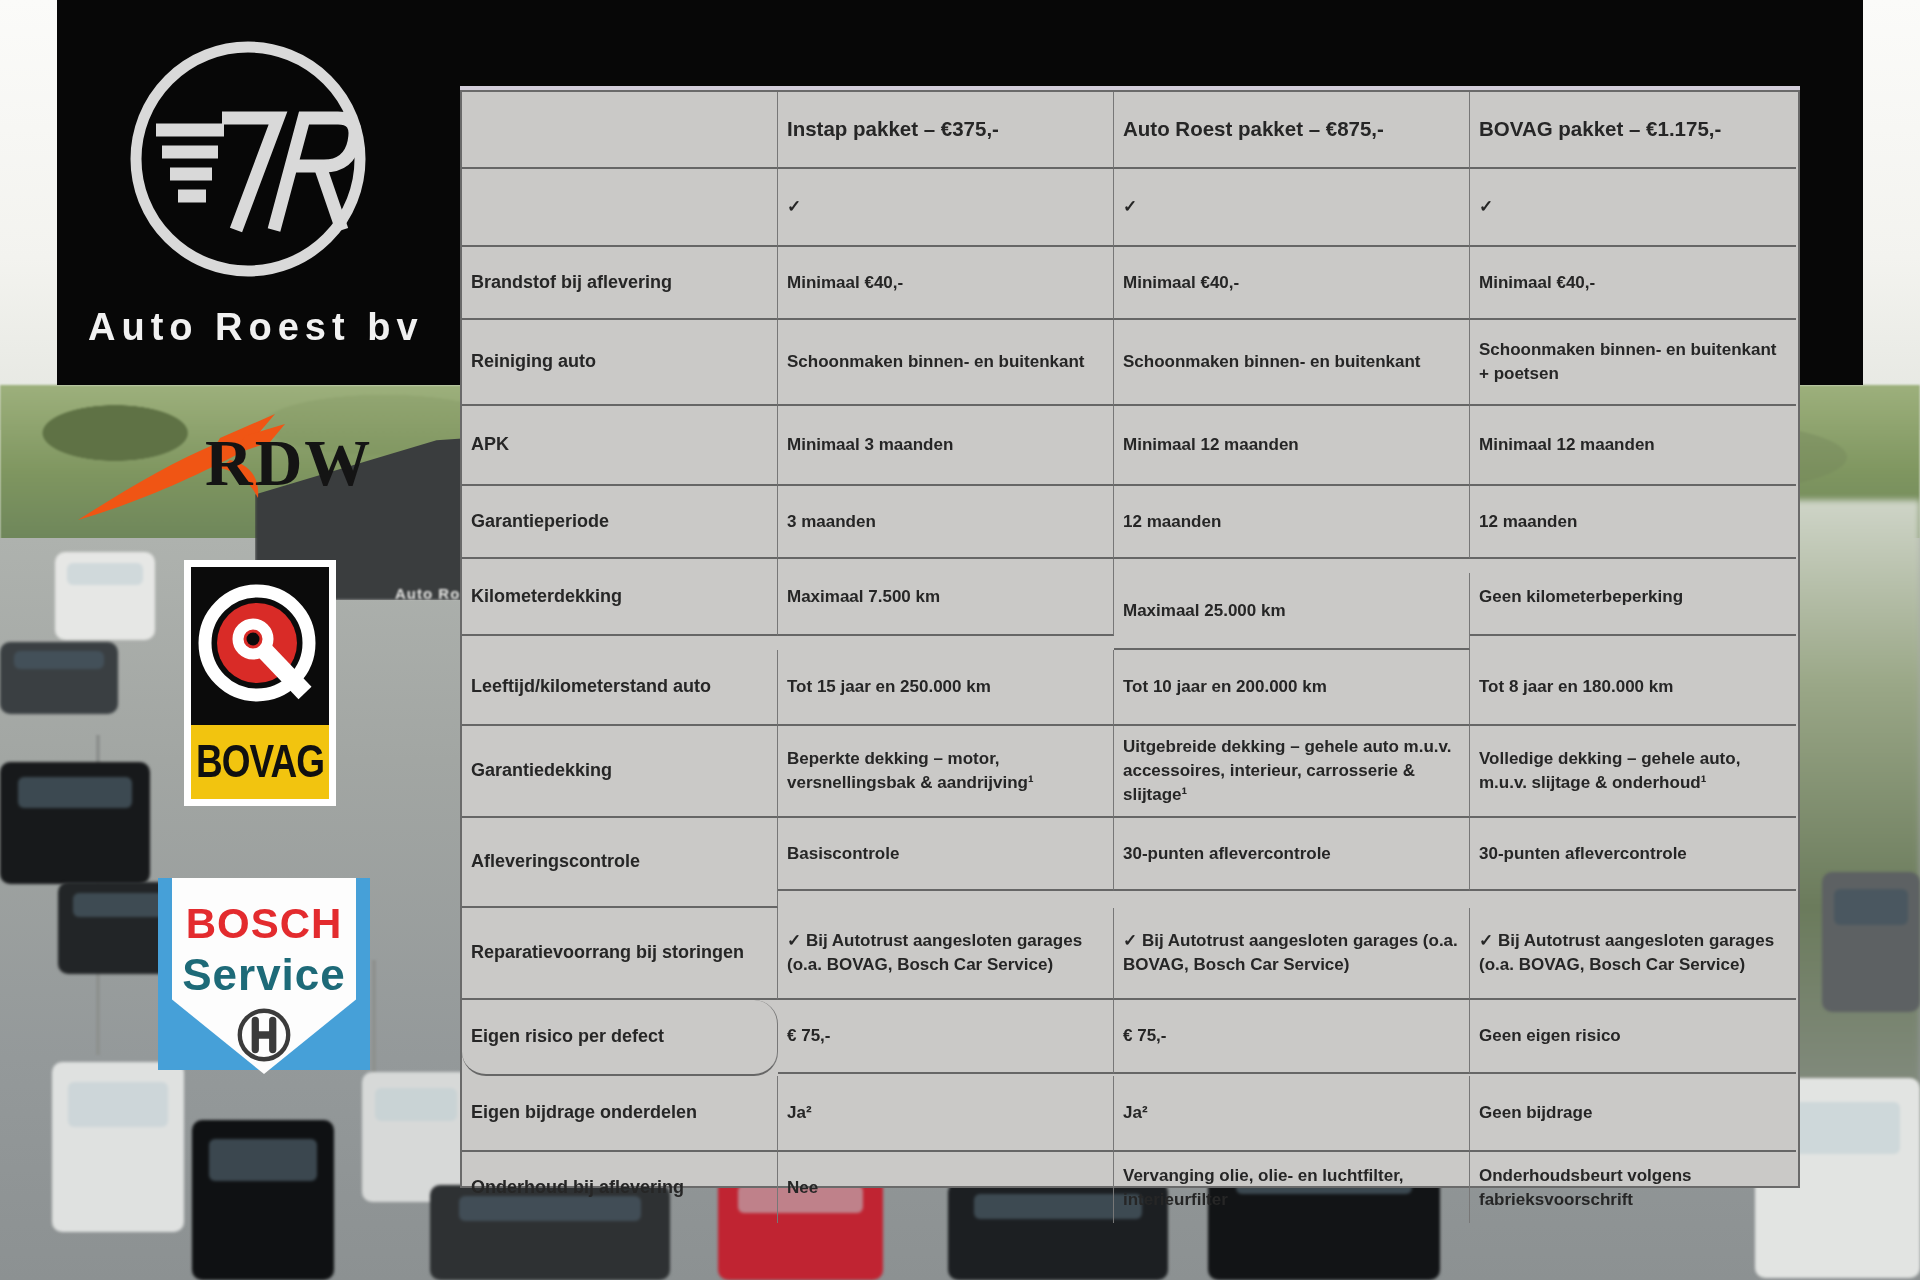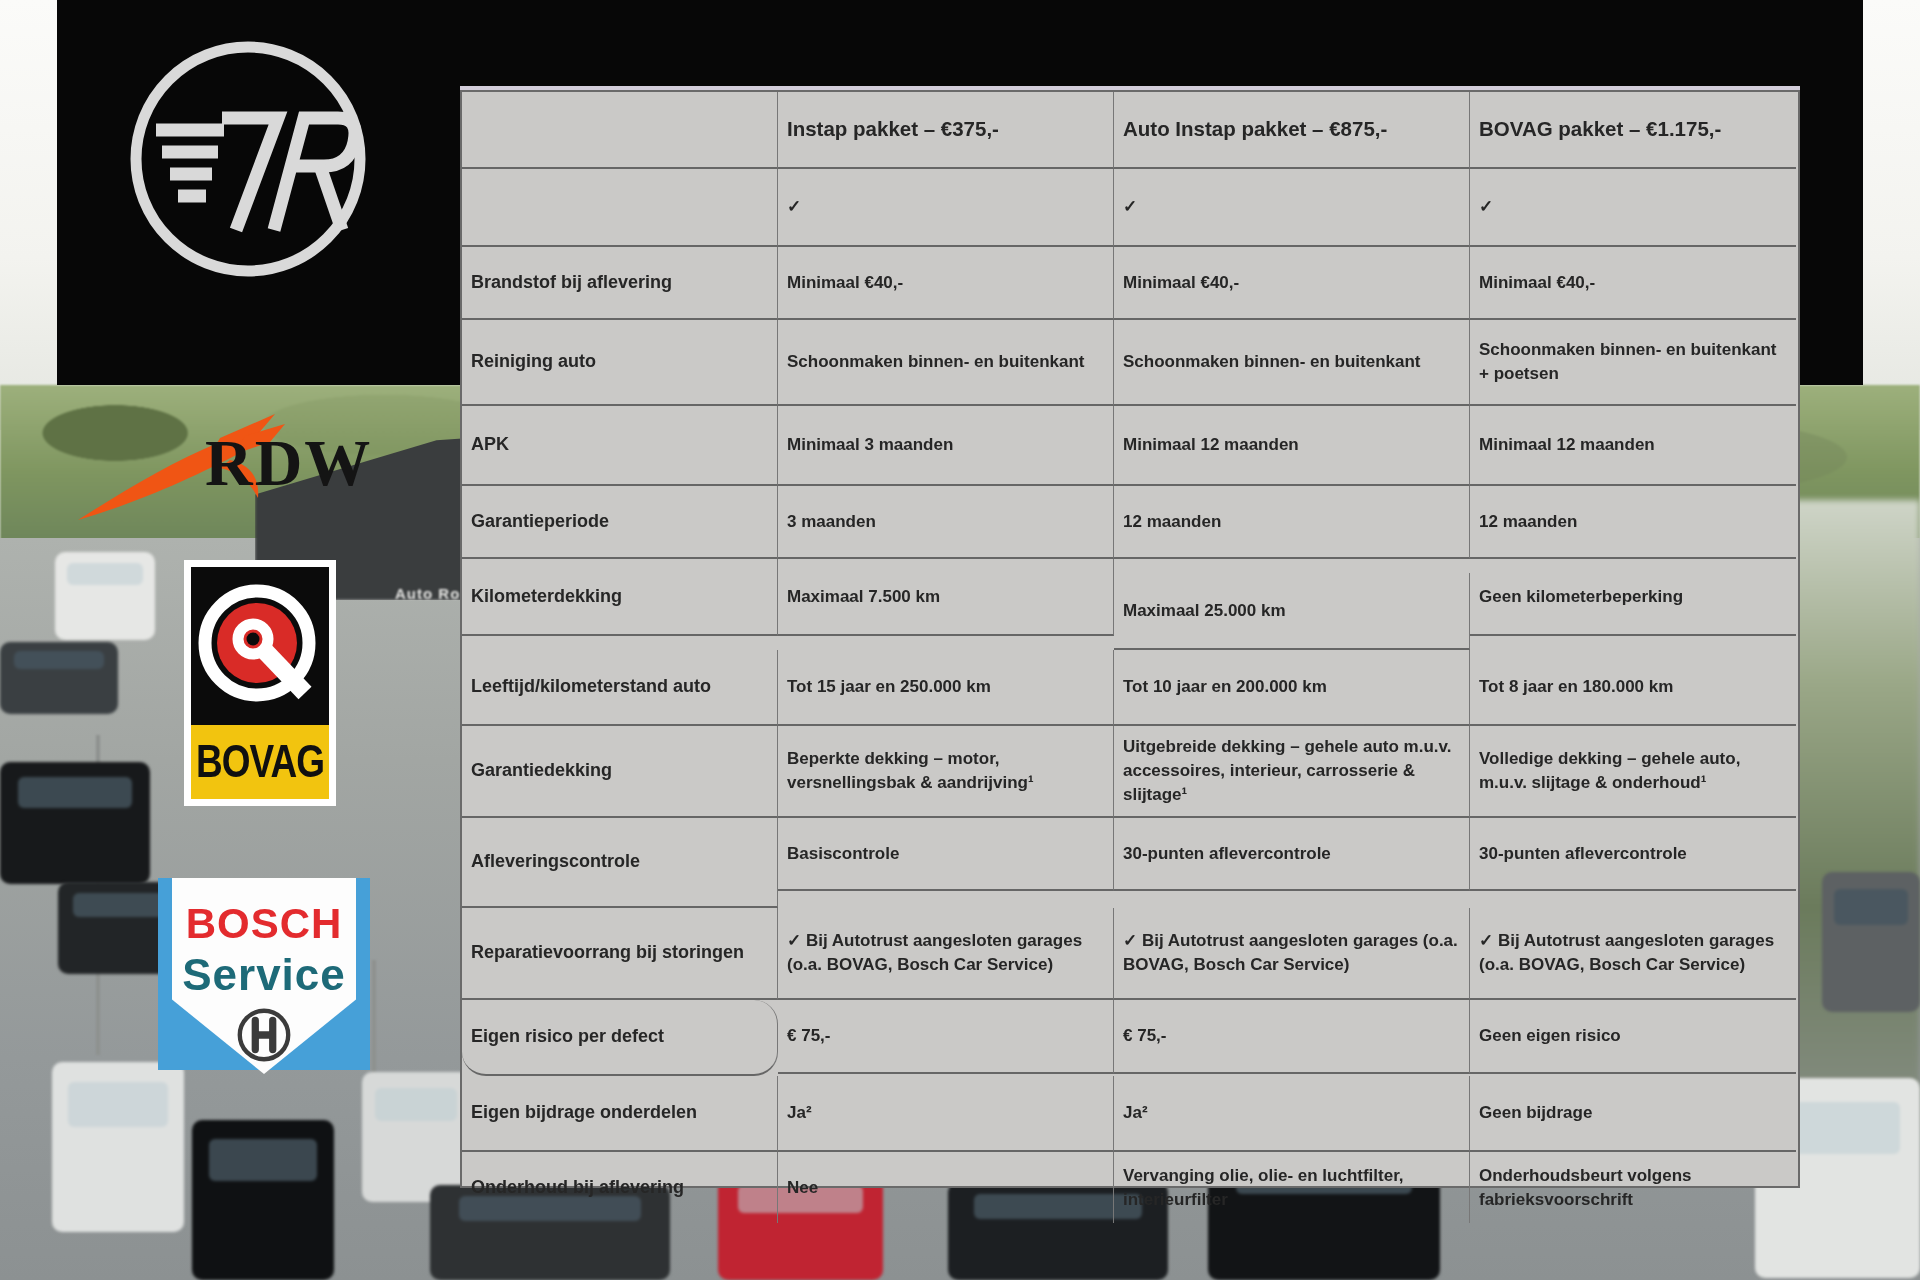--- a/index.html
+++ b/index.html
@@ -130,20 +130,21 @@
         <path d="M30 96 H98"></path>
         <path d="M36 118 H92"></path>
         <path d="M44 140 H86"></path>
         <path d="M52 162 H80"></path>
         <path d="M96 84 H152 L110 196"></path>
         <path d="M148 196 L178 84 L212 84 Q233 84 228 108 Q223 132 198 132 L166 132"></path>
         <path d="M194 132 L216 196"></path>
       </g>
     </svg>
   </div>
+  <div id="brand-name">Auto Roest bv</div>
 
   <div id="rdw-logo">
     <svg width="350" height="120" viewBox="0 0 350 120">
       <g fill="#f05514">
         <path d="M8 112 C55 82 100 55 150 34 L196 16 L168 46 C130 66 70 94 8 112 Z"></path>
         <path d="M150 30 L205 6 L188 26 L142 44 Z"></path>
         <path d="M175 28 L215 16 L200 34 L165 46 Z"></path>
         <path d="M160 52 C178 56 190 68 188 90 C180 74 168 64 150 60 Z"></path>
       </g>
     </svg>
@@ -173,21 +174,21 @@
         <circle cx="32" cy="32" r="25" fill="none" stroke="#3b3b3b" stroke-width="4.5"></circle>
         <path d="M23 17 V47 M41 17 V47 M23 32 H41" fill="none" stroke="#3b3b3b" stroke-width="7.5" stroke-linecap="round"></path>
       </svg>
     </div>
   </div>
 
   <div id="package-table">
     <div id="package-table-grid">
         <div class="cell head labelcol" style="height: 77px;"></div>
         <div class="cell head" style="height: 77px;">Instap pakket – €375,-</div>
-        <div class="cell head" style="height: 77px;">Auto Instap pakket – €875,-</div>
+        <div class="cell head" style="height: 77px;">Auto Roest pakket – €875,-</div>
         <div class="cell head" style="height: 77px;">BOVAG pakket – €1.175,-</div>
         <div class="cell labelcol" style="height: 78px;"></div>
         <div class="cell val" style="height: 78px;">✓</div>
         <div class="cell val" style="height: 78px;">✓</div>
         <div class="cell val" style="height: 78px;">✓</div>
         <div class="cell labelcol" style="height: 73px;">Brandstof bij aflevering</div>
         <div class="cell val" style="height: 73px;">Minimaal €40,-</div>
         <div class="cell val" style="height: 73px;">Minimaal €40,-</div>
         <div class="cell val" style="height: 73px;">Minimaal €40,-</div>
         <div class="cell labelcol" style="height: 86px;">Reiniging auto</div>

